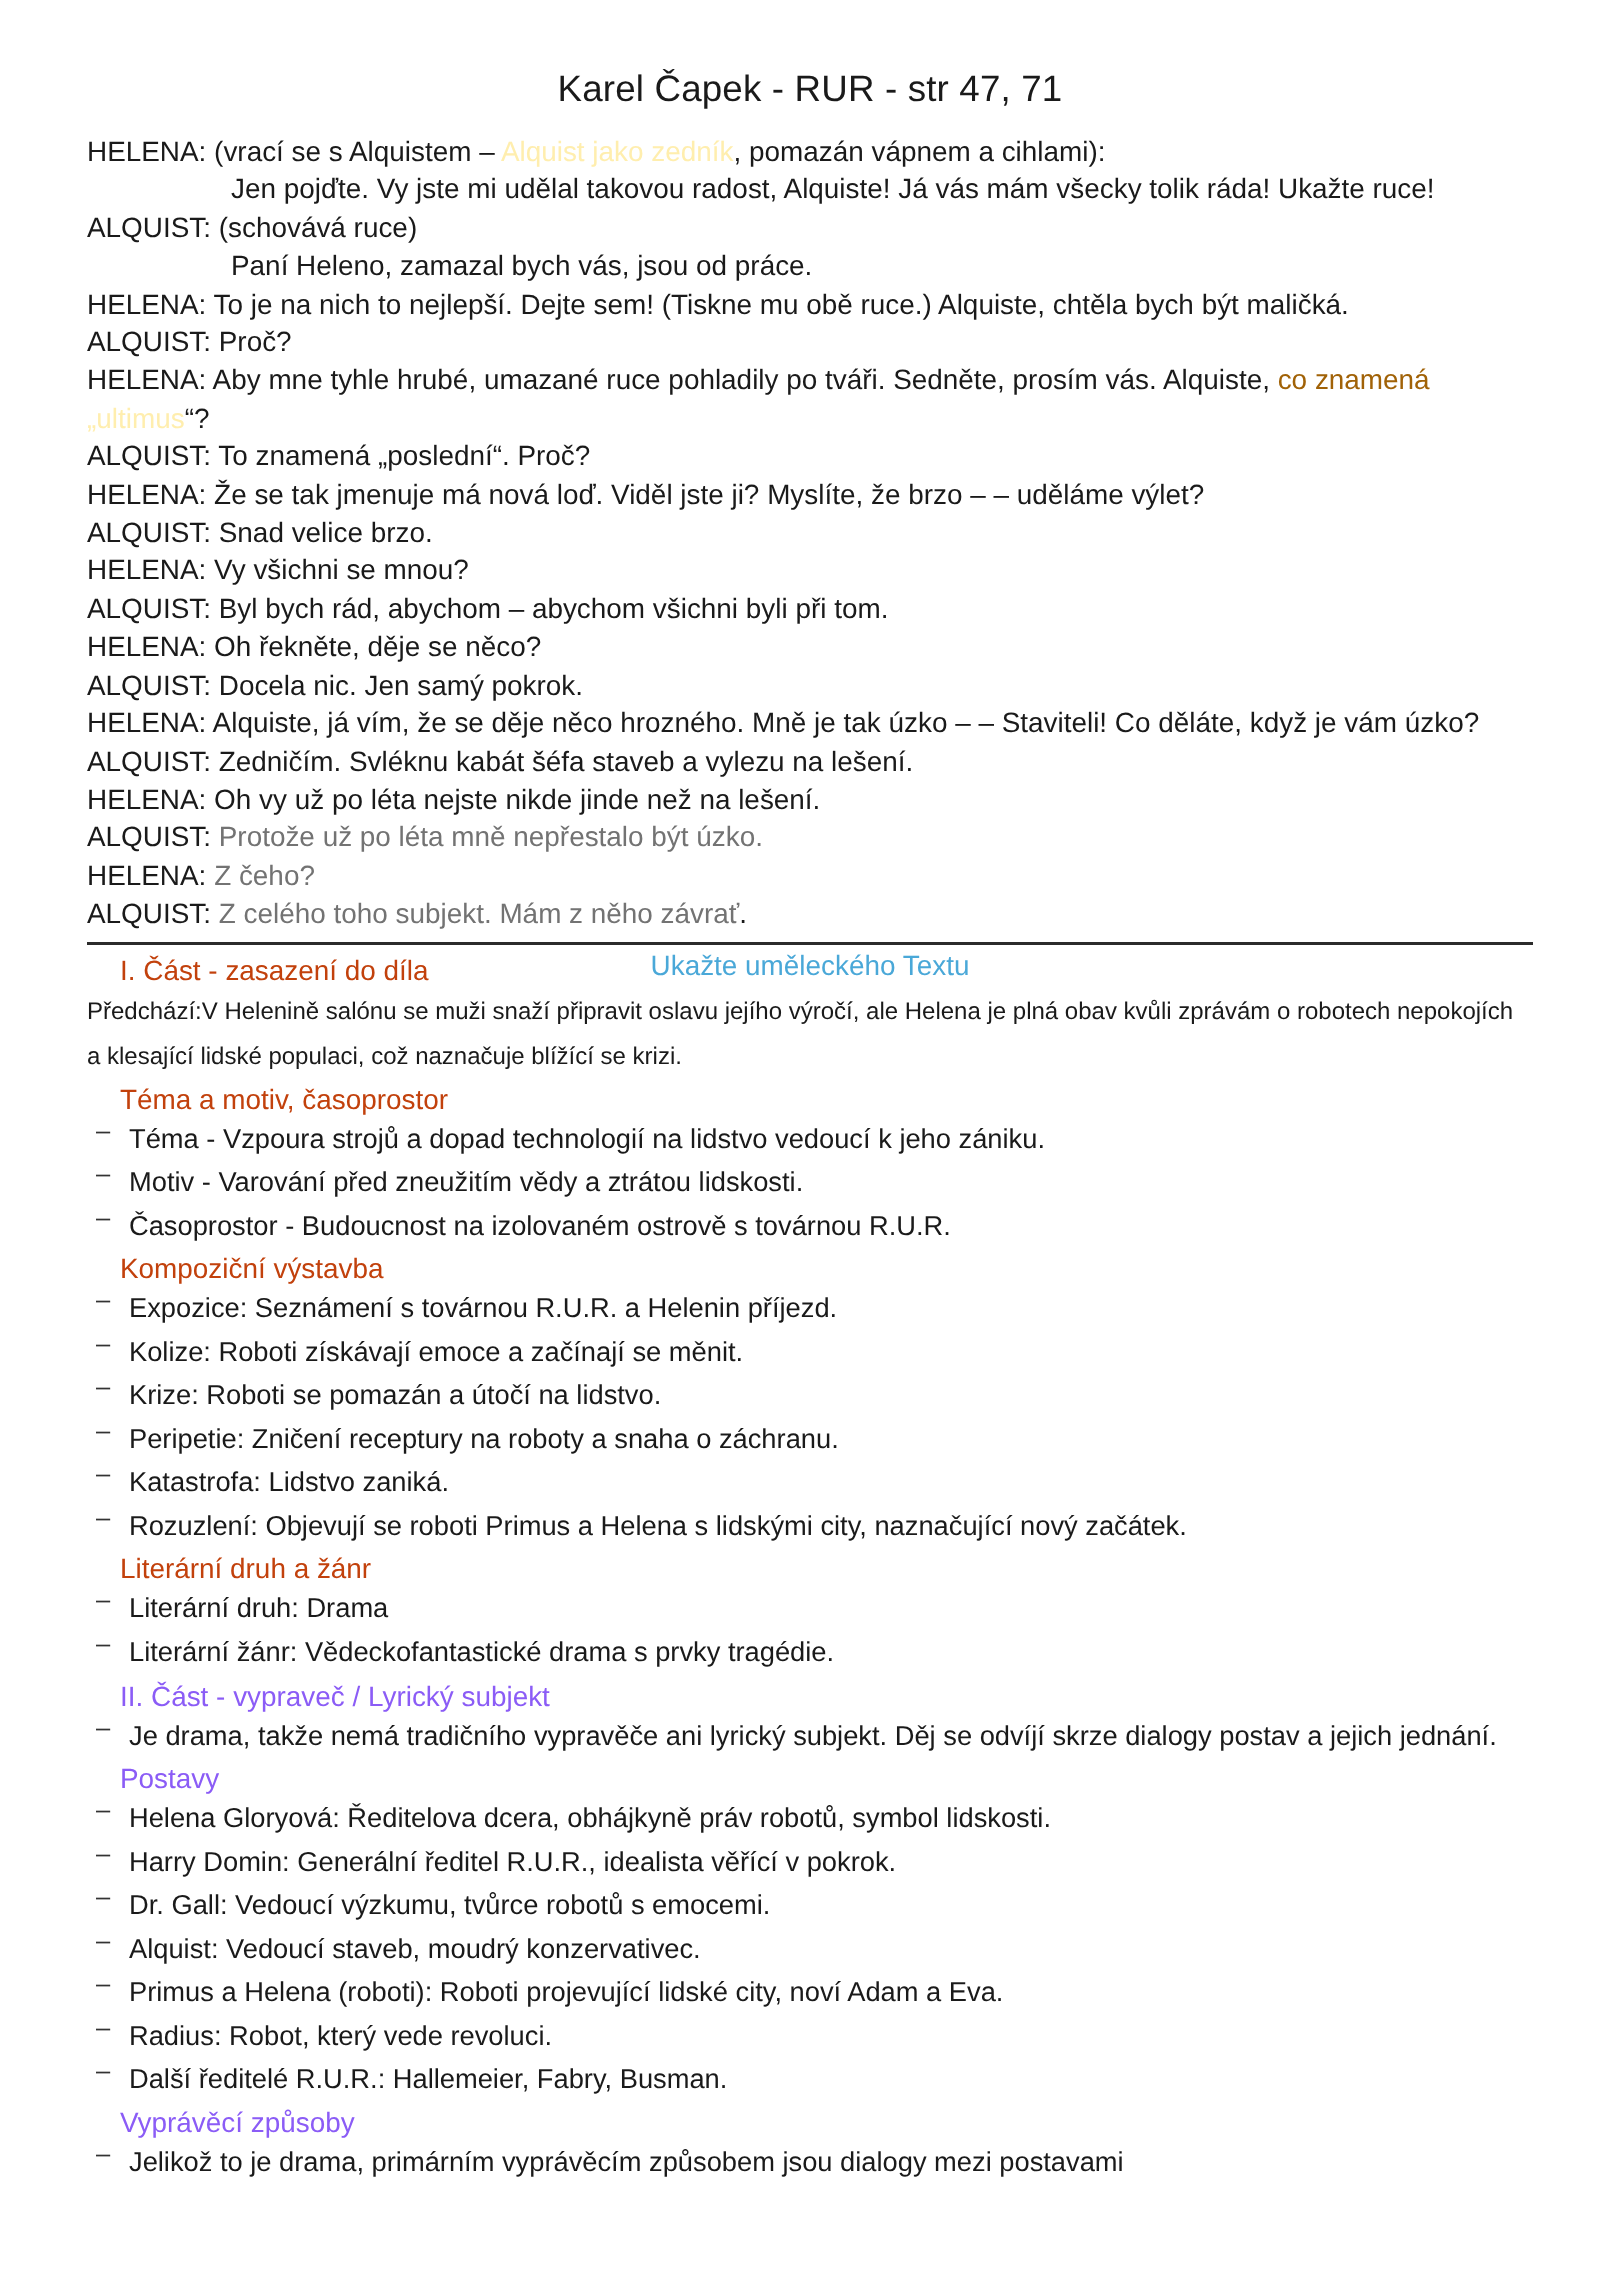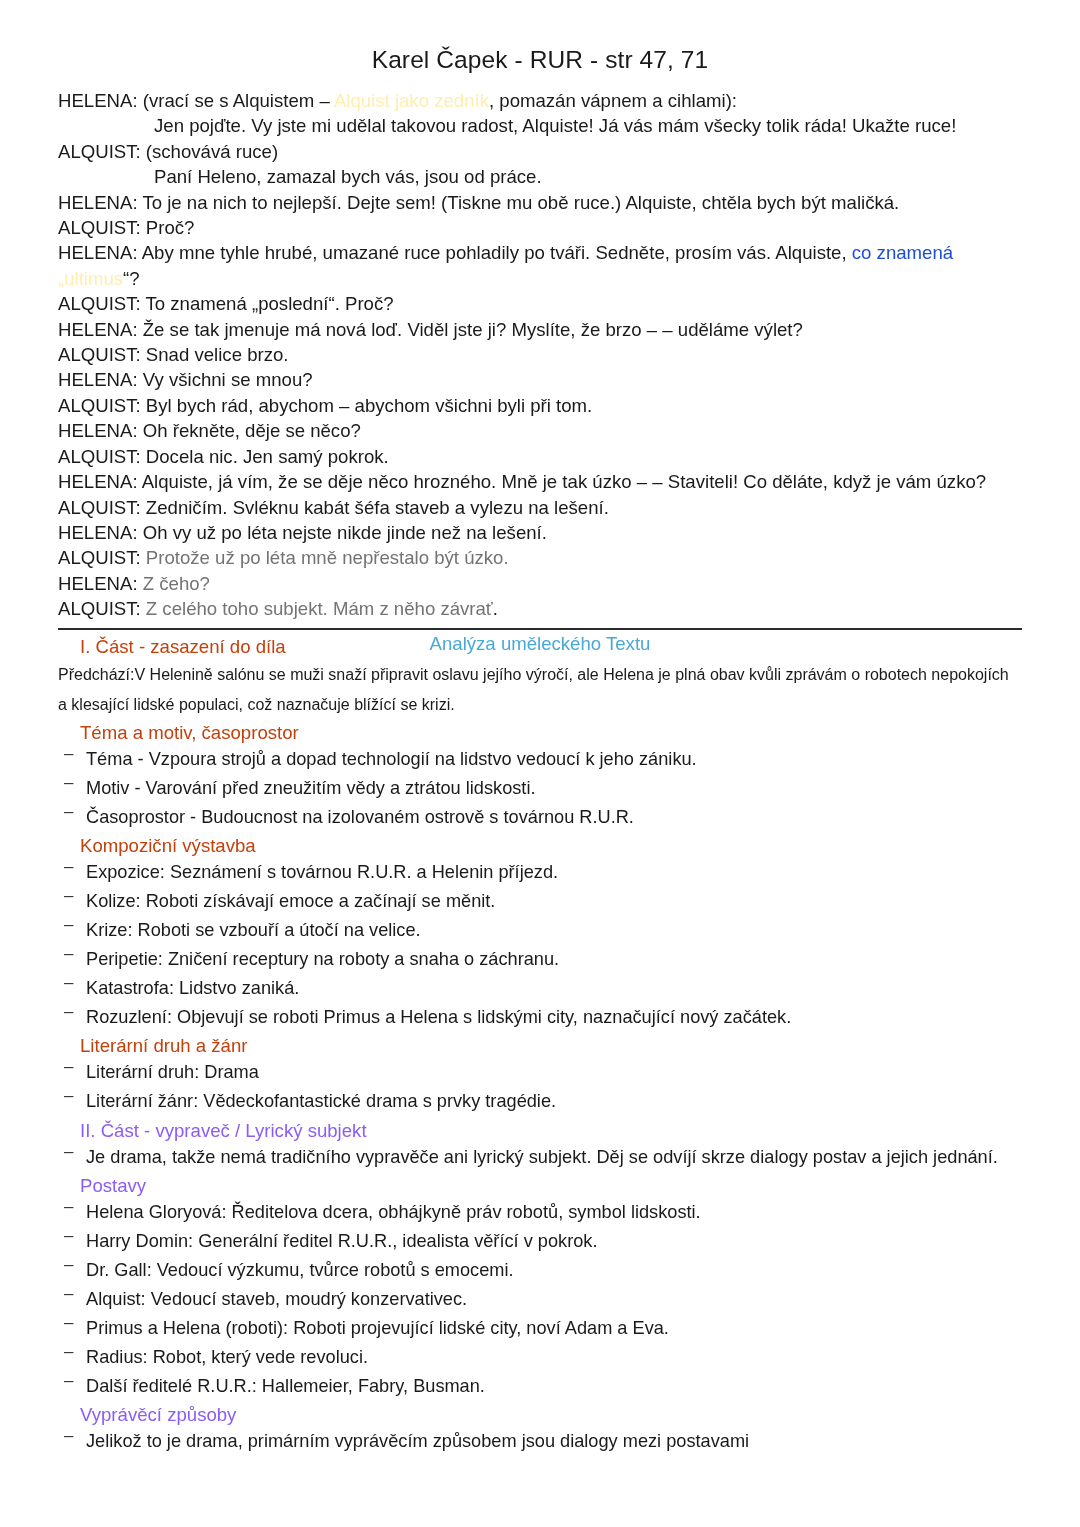--- a/index.html
+++ b/index.html
@@ -44,21 +44,21 @@
   }
   .dline .spk {
     white-space: pre;
   }
   .indented-line {
     padding-left: 96px;
   }
 
   
   .hl-yellow { color: #ffeeae; }
-  .hl-blue   { color: #1d4ed8; }
+  .hl-blue   { color: #a16207; }
   .hl-purple { color: #737373; margin-top: 20px; }
 
   
   .divider {
     border: 0;
     border-top: 2.2px solid #2b2b2b;
     margin: 6px 0 2px 0;
     width: 100%;
   }
 
@@ -142,42 +142,42 @@
       <div class="dline"><span class="spk">ALQUIST:</span><span>  Zedničím. Svléknu kabát šéfa staveb a vylezu na lešení.</span></div>
       <div class="dline"><span class="spk">HELENA:</span><span>   Oh vy už po léta nejste nikde jinde než na lešení.</span></div>
       <div class="dline"><span class="spk">ALQUIST:</span><span>  </span><span class="hl-purple">Protože už po léta mně nepřestalo být úzko.</span></div>
       <div class="dline"><span class="spk">HELENA:</span><span>   </span><span class="hl-purple">Z čeho?</span></div>
       <div class="dline"><span class="spk">ALQUIST:</span><span>  </span><span class="hl-purple">Z celého toho subjekt. Mám z něho závrať</span><span>.</span></div>
     </div>
 
   <hr class="divider">
 
   <div>
-    <div class="analysis-title">Analýza uměleckého Textu</div>
+    <div class="analysis-title">Ukažte uměleckého Textu</div>
     <div class="head-row">
       <div class="section-head cyan">I. Část - zasazení do díla</div>
     </div>
   </div>
 
   <div id="intro-block">
       <p class="para">Předchází:V Helenině salónu se muži snaží připravit oslavu jejího výročí, ale Helena je plná obav kvůli zprávám o robotech nepokojích a klesající lidské populaci, což naznačuje blížící se krizi.</p>
     </div>
 
   <div id="sections-block">
       <div class="section-head cyan">Téma a motiv, časoprostor</div>
       <ul class="bullets">
         <li>Téma - Vzpoura strojů a dopad technologií na lidstvo vedoucí k jeho zániku.</li>
         <li>Motiv - Varování před zneužitím vědy a ztrátou lidskosti.</li>
         <li>Časoprostor - Budoucnost na izolovaném ostrově s továrnou R.U.R.</li>
       </ul>
       <div class="section-head cyan">Kompoziční výstavba</div>
       <ul class="bullets">
         <li>Expozice: Seznámení s továrnou R.U.R. a Helenin příjezd.</li>
         <li>Kolize: Roboti získávají emoce a začínají se měnit.</li>
-        <li>Krize: Roboti se vzbouří a útočí na velice.</li>
+        <li>Krize: Roboti se pomazán a útočí na lidstvo.</li>
         <li>Peripetie: Zničení receptury na roboty a snaha o záchranu.</li>
         <li>Katastrofa: Lidstvo zaniká.</li>
         <li>Rozuzlení: Objevují se roboti Primus a Helena s lidskými city, naznačující nový začátek.</li>
       </ul>
       <div class="section-head cyan">Literární druh a žánr</div>
       <ul class="bullets">
         <li>Literární druh: Drama</li>
         <li>Literární žánr: Vědeckofantastické drama s prvky tragédie.</li>
       </ul>
       <div class="section-head teal">II. Část - vypraveč / Lyrický subjekt</div>

